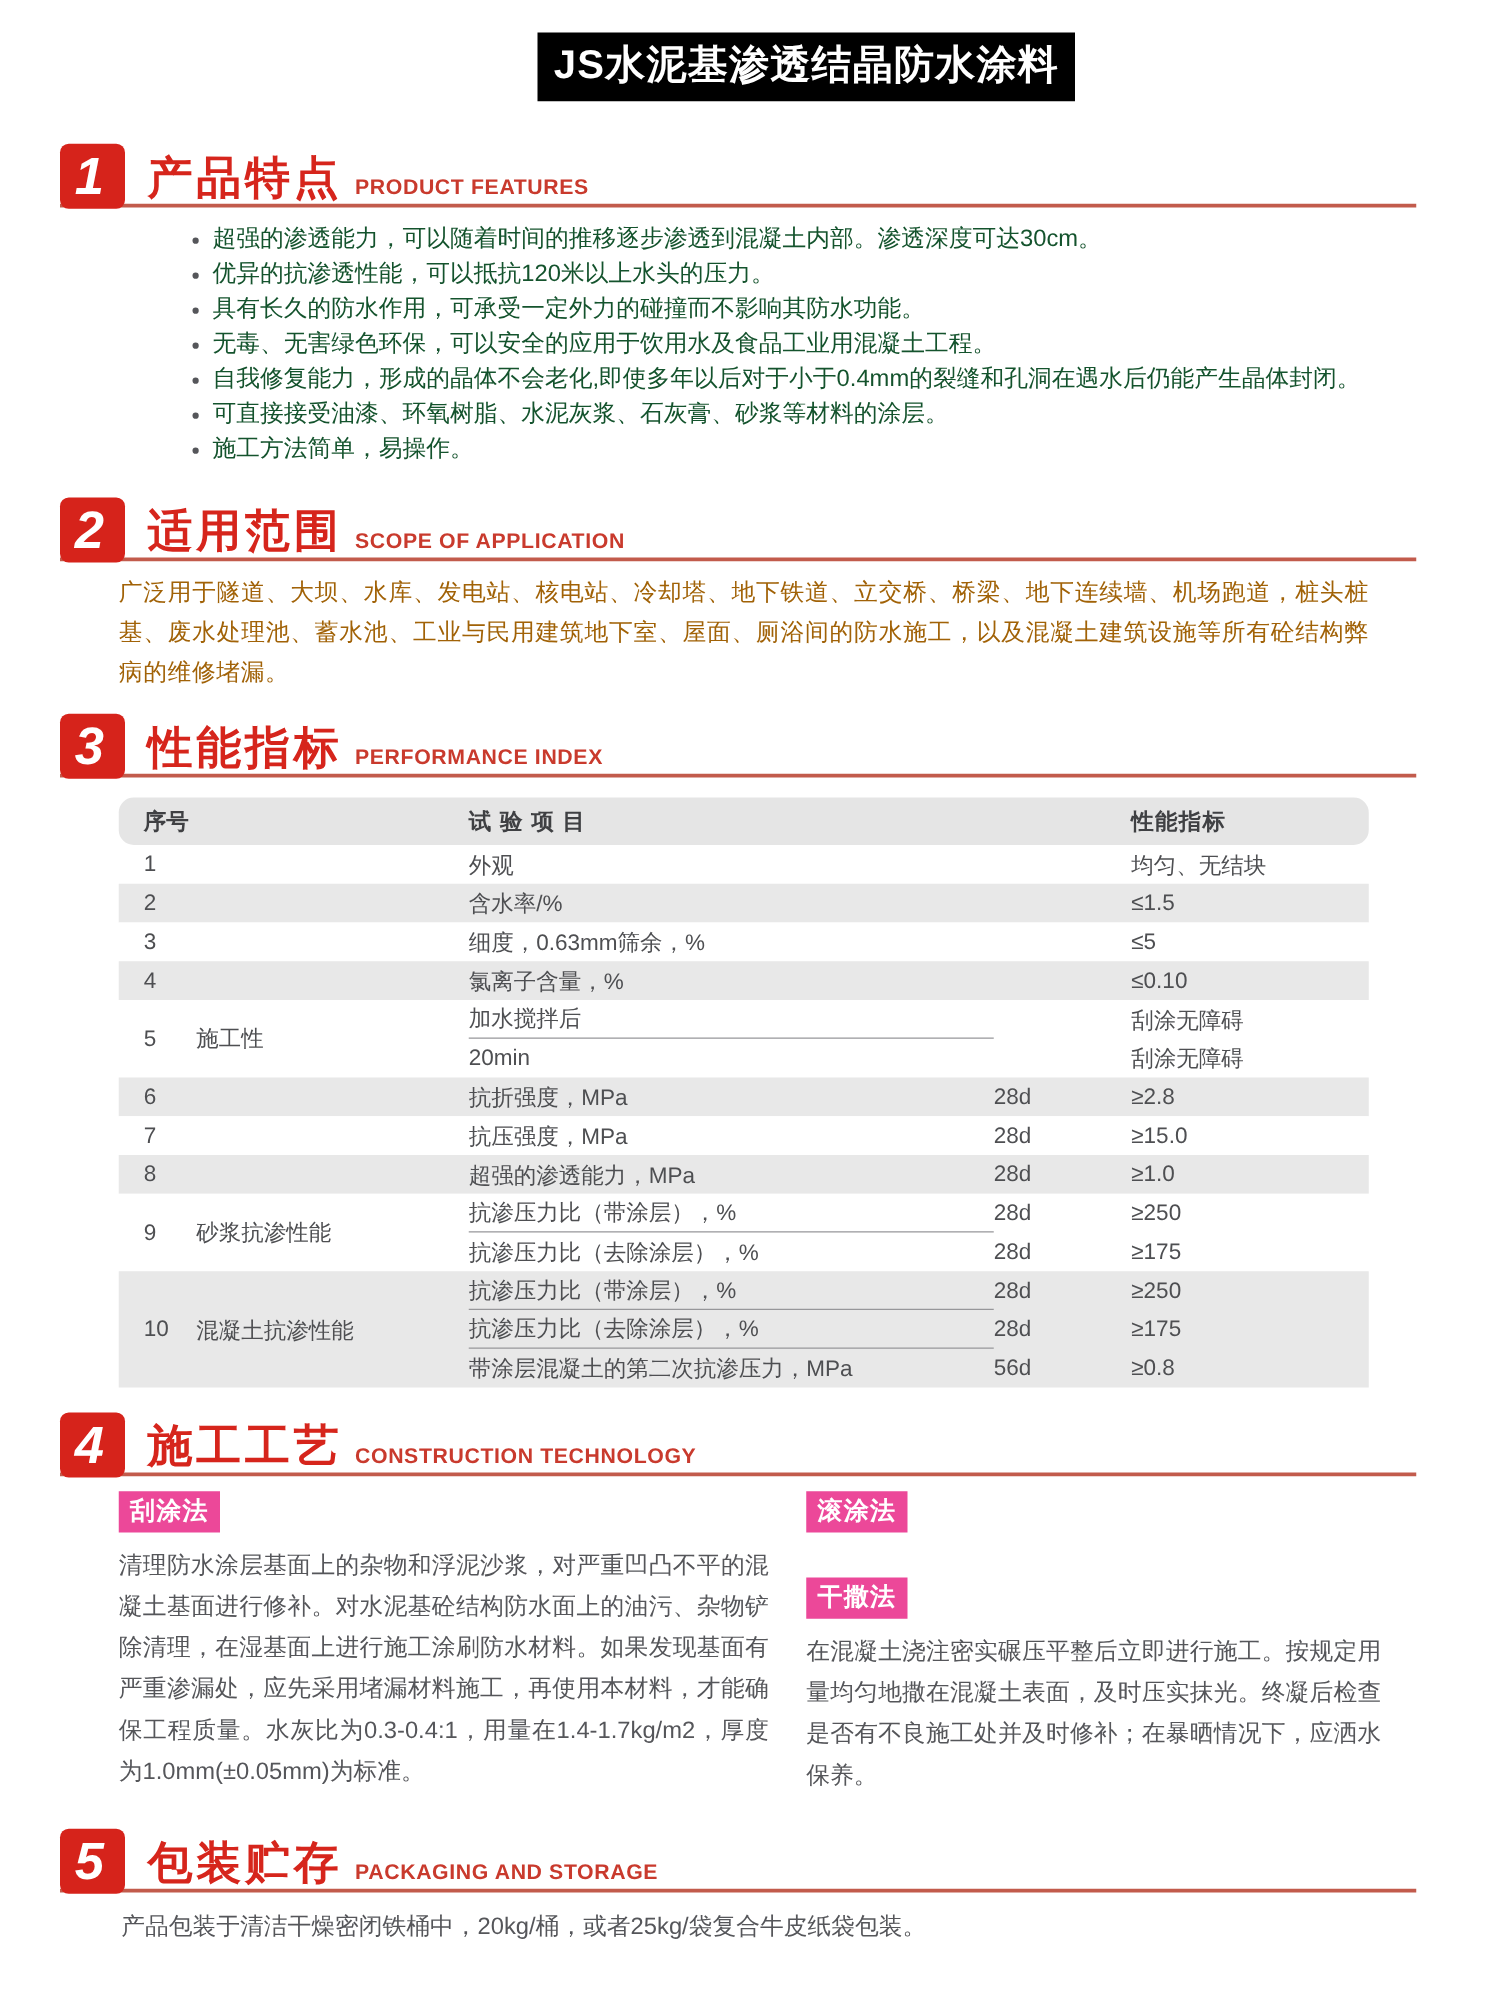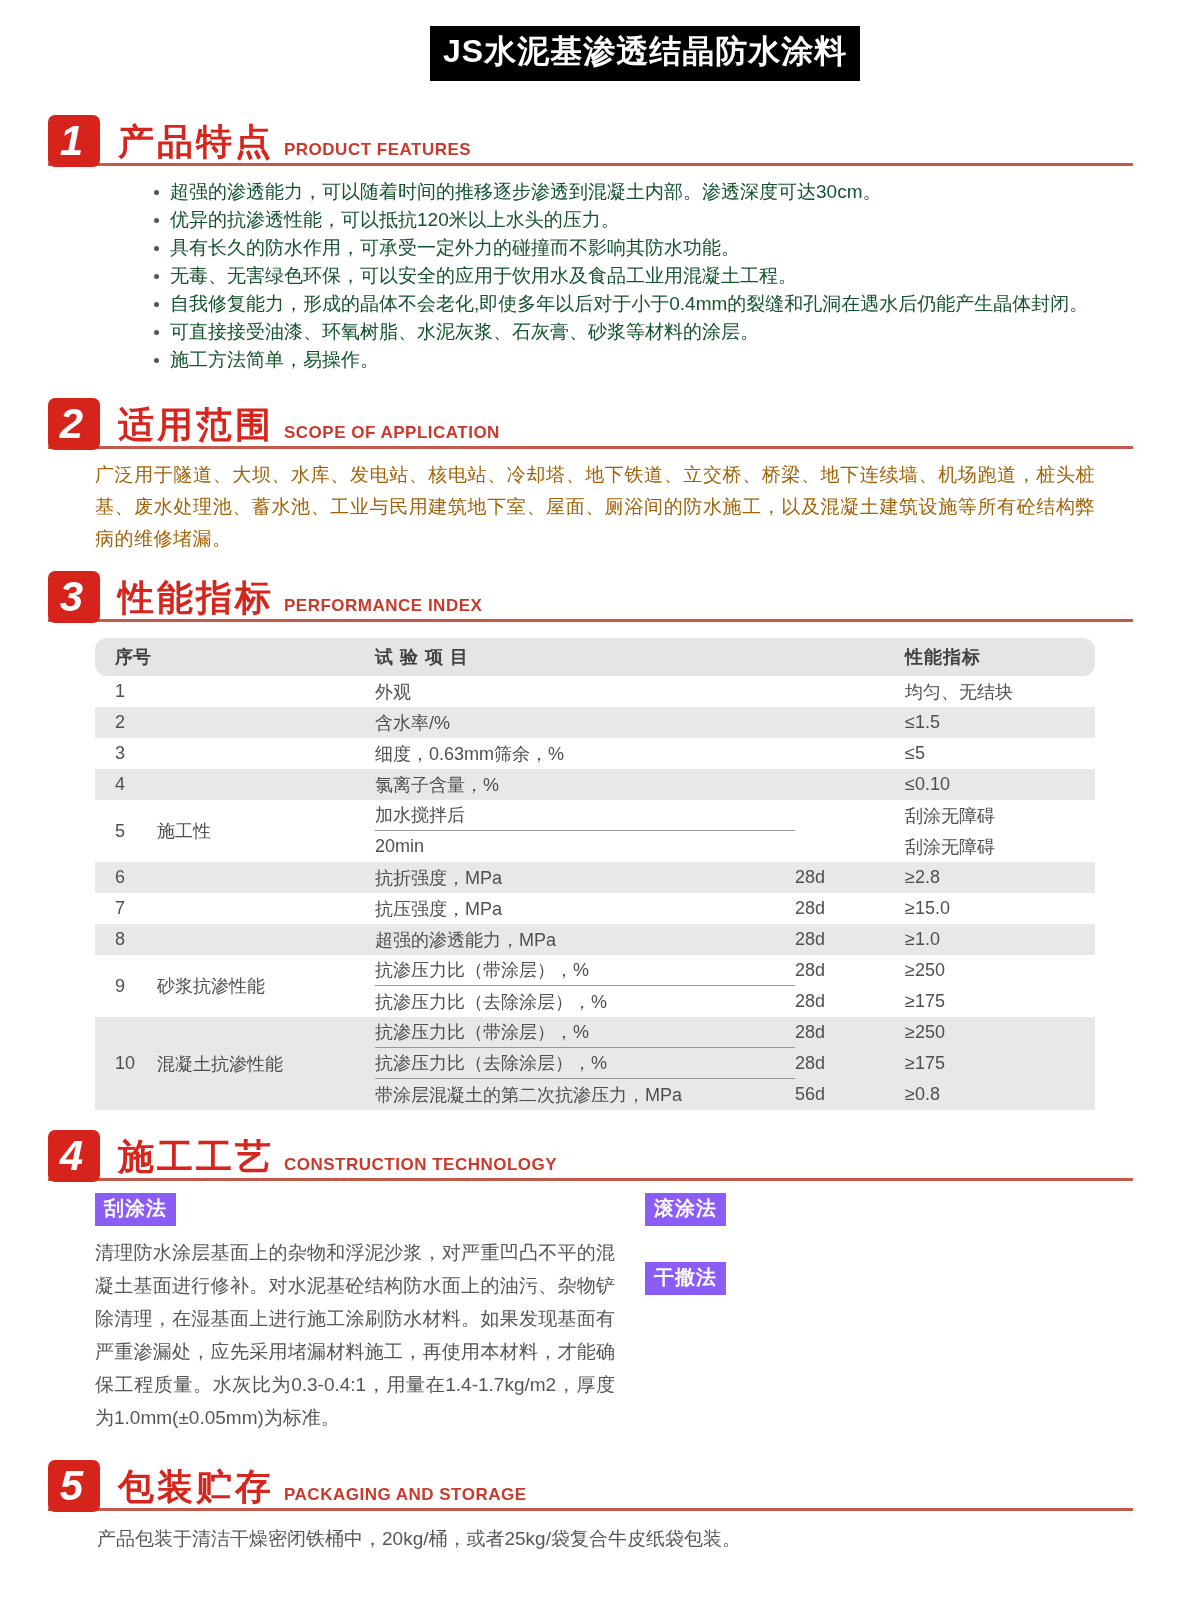--- a/index.html
+++ b/index.html
@@ -65,21 +65,21 @@
   .c-group { display:flex; align-items:center; }
   .sub { display:grid; grid-template-columns:420px 110px 190px; }
   .sub > div { display:flex; align-items:center; min-height:31px; }
   .s-name { padding-right:14px; }
   .sub.divided .s-name { border-bottom:1px solid #97979a; }
   
   .methods { display:flex; margin:12px 84px 0 95px; gap:30px; }
   .method-col.left { flex:none; width:520px; }
   .method-col.right { flex:1; }
   .method-tag {
-    display:inline-block; background:#8b5cf6; color:#fff;
+    display:inline-block; background:#ec4899; color:#fff;
     font-size:20px; font-weight:bold; padding:2px 9px 4px; letter-spacing:1px;
   }
   .tag-row.second { margin-top:36px; }
   .method-text {
     margin-top:10px; font-size:19px; line-height:33px;
     text-align:justify; color:#55565a;
   }
   
   .pack-paragraph {
     margin:12px 94px 0 97px; font-size:19px; line-height:32px; color:#55565a;
@@ -291,20 +291,21 @@
     </div>
     <p class="method-text">清理防水涂层基面上的杂物和浮泥沙浆，对严重凹凸不平的混凝土基面进行修补。对水泥基砼结构防水面上的油污、杂物铲除清理，在湿基面上进行施工涂刷防水材料。如果发现基面有严重渗漏处，应先采用堵漏材料施工，再使用本材料，才能确保工程质量。水灰比为0.3-0.4:1，用量在1.4-1.7kg/m2，厚度为1.0mm(±0.05mm)为标准。</p>
   </div>
   <div class="method-col right">
     <div class="tag-row">
       <span class="method-tag">滚涂法</span>
     </div>
     <div class="tag-row second">
       <span class="method-tag">干撒法</span>
     </div>
+    <p class="method-text">在混凝土浇注密实碾压平整后立即进行施工。按规定用量均匀地撒在混凝土表面，及时压实抹光。终凝后检查是否有不良施工处并及时修补；在暴晒情况下，应洒水保养。</p>
   </div>
 </div>
 
 <section class="sec" id="sec-packaging">
   <header class="sec-head">
     <span class="sec-num">5</span>
     <span class="sec-title">包装贮存</span>
     <span class="sec-sub">PACKAGING AND STORAGE</span>
   </header>
 </section>

